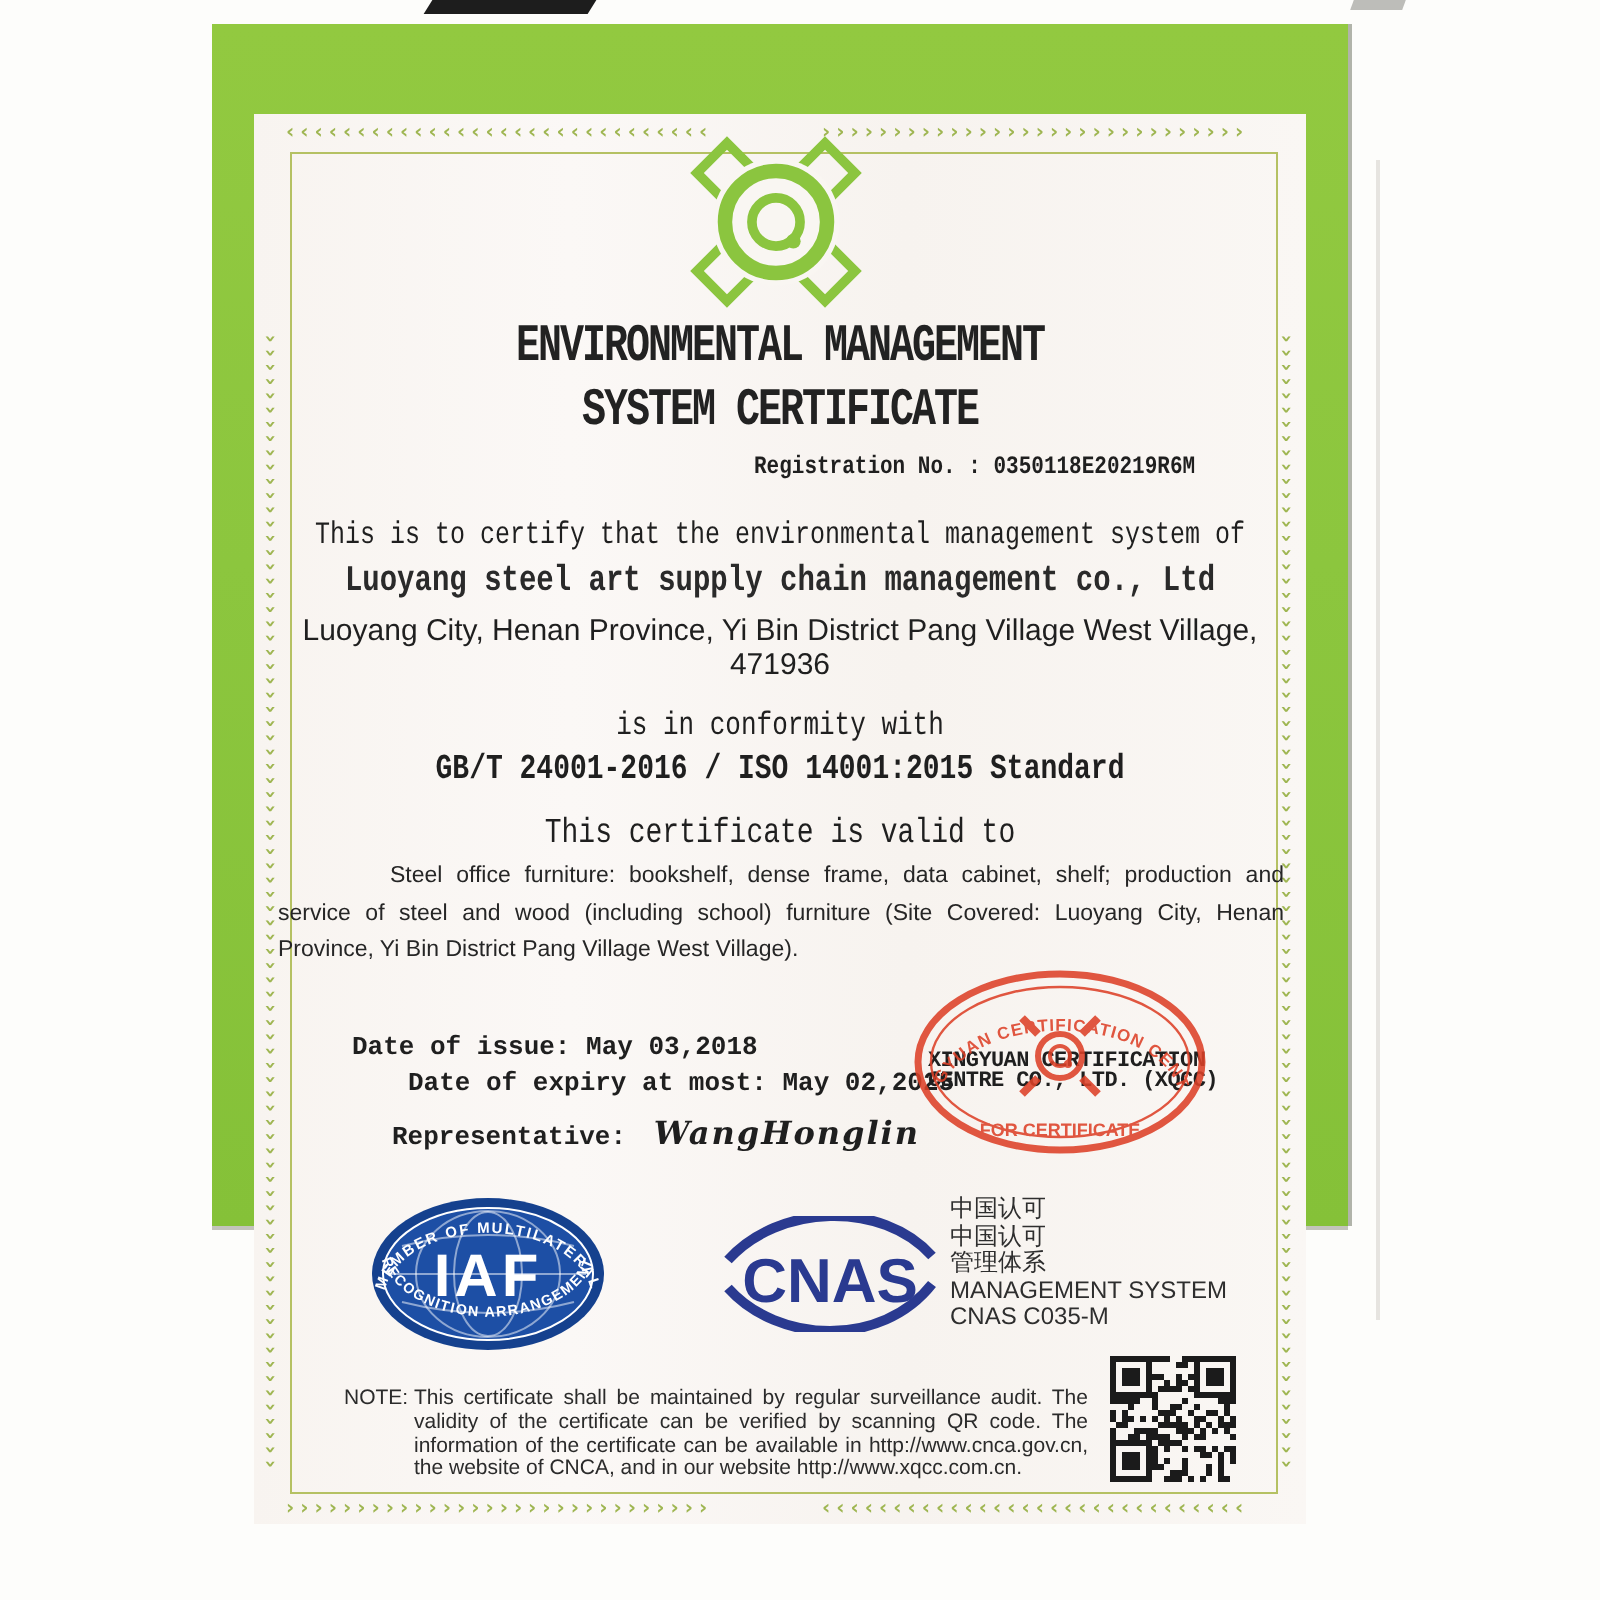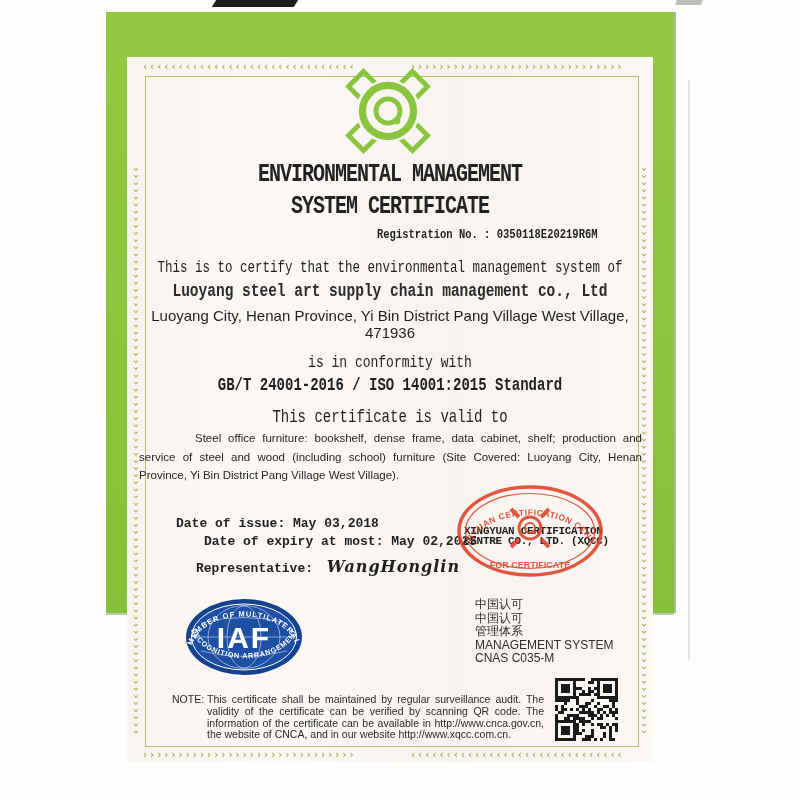--- a/index.html
+++ b/index.html
@@ -167,20 +167,27 @@
         <text font-family="Liberation Sans, sans-serif" font-size="7.5" font-weight="bold" fill="#ffffff" letter-spacing="1">
           <textPath href="#iafTop" startOffset="50%" text-anchor="middle">MEMBER OF MULTILATERAL</textPath>
         </text>
         <text x="61" y="51" text-anchor="middle" font-family="Liberation Sans, sans-serif" font-size="30" font-weight="bold" fill="#ffffff" letter-spacing="2">IAF</text>
         <text font-family="Liberation Sans, sans-serif" font-size="7.2" font-weight="bold" fill="#ffffff" letter-spacing="0.8">
           <textPath href="#iafBot" startOffset="50%" text-anchor="middle">RECOGNITION ARRANGEMENT</textPath>
         </text>
       </svg>
     </div>
 
+    <div class="abs cnas-box">
+      <svg viewBox="0 0 108 58" width="108" height="58">
+        <path d="M 3 22 C 28 -6 80 -8 105 20" stroke="#2a3a90" stroke-width="5" fill="none"></path>
+        <path d="M 3 36 C 28 64 80 66 105 34" stroke="#2a3a90" stroke-width="5" fill="none"></path>
+        <text x="54" y="43" text-anchor="middle" font-family="Liberation Sans, sans-serif" font-size="31" font-weight="bold" fill="#2a3a90">CNAS</text>
+      </svg>
+    </div>
 
     <div class="abs accred">
       <div>中国认可</div>
       <div>中国认可</div>
       <div>管理体系</div>
       <div>MANAGEMENT SYSTEM</div>
       <div>CNAS C035-M</div>
     </div>
 
     <div class="abs note-row">

